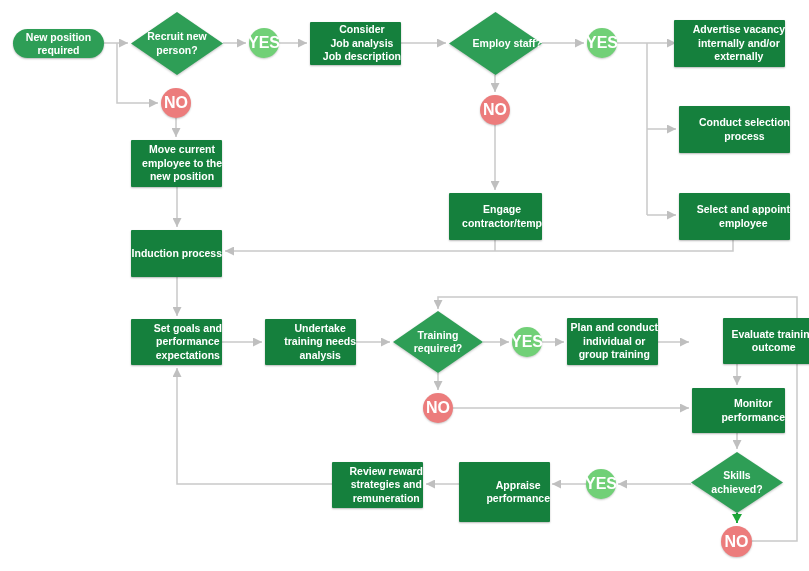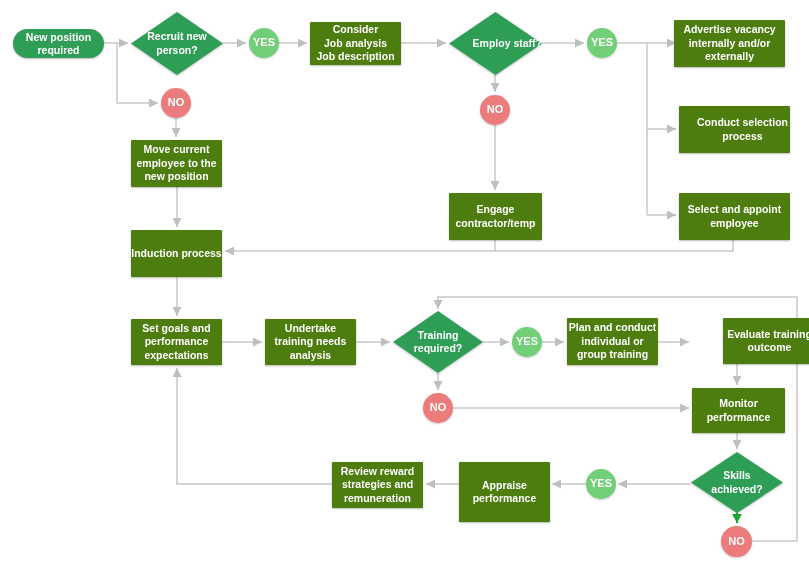--- a/index.html
+++ b/index.html
@@ -2,24 +2,24 @@
 <html><head>
 <meta charset="utf-8">
 <style>
   html,body{margin:0;padding:0;background:#ffffff;}
   #canvas{position:relative;width:809px;height:571px;background:#ffffff;overflow:hidden;
           font-family:"Liberation Sans",sans-serif;}
   #wires{position:absolute;left:0;top:0;width:809px;height:571px;}
   .node{position:absolute;display:flex;align-items:center;justify-content:center;
         text-align:center;color:#ffffff;font-weight:bold;font-size:10.5px;line-height:13.5px;
         white-space:pre-line;box-sizing:border-box;}
-  .rect{background:#4d7c0f;box-shadow:0 1px 2px rgba(0,0,0,.28);border-radius:1px;}
+  .rect{background:#15803d;box-shadow:0 1px 2px rgba(0,0,0,.28);border-radius:1px;justify-content:flex-end;}
   .terminator{background:#2E9E56;border-radius:15px;box-shadow:0 1px 2px rgba(0,0,0,.28);
         line-height:13px;}
-  .circle{border-radius:50%;font-size:11px;box-shadow:0 1px 2px rgba(0,0,0,.22);}
+  .circle{border-radius:50%;font-size:16px;box-shadow:0 1px 2px rgba(0,0,0,.22);}
   .circle.yes{background:#71D077;}
   .circle.no{background:#EC7C7C;}
   .diamond{background:transparent;}
   .diamond svg{position:absolute;left:0;top:0;width:100%;height:100%;
         filter:drop-shadow(0 1px 1px rgba(0,0,0,.25));}
   .diamond .lbl{position:relative;z-index:1;}
 </style>
 </head>
 <body>
 

